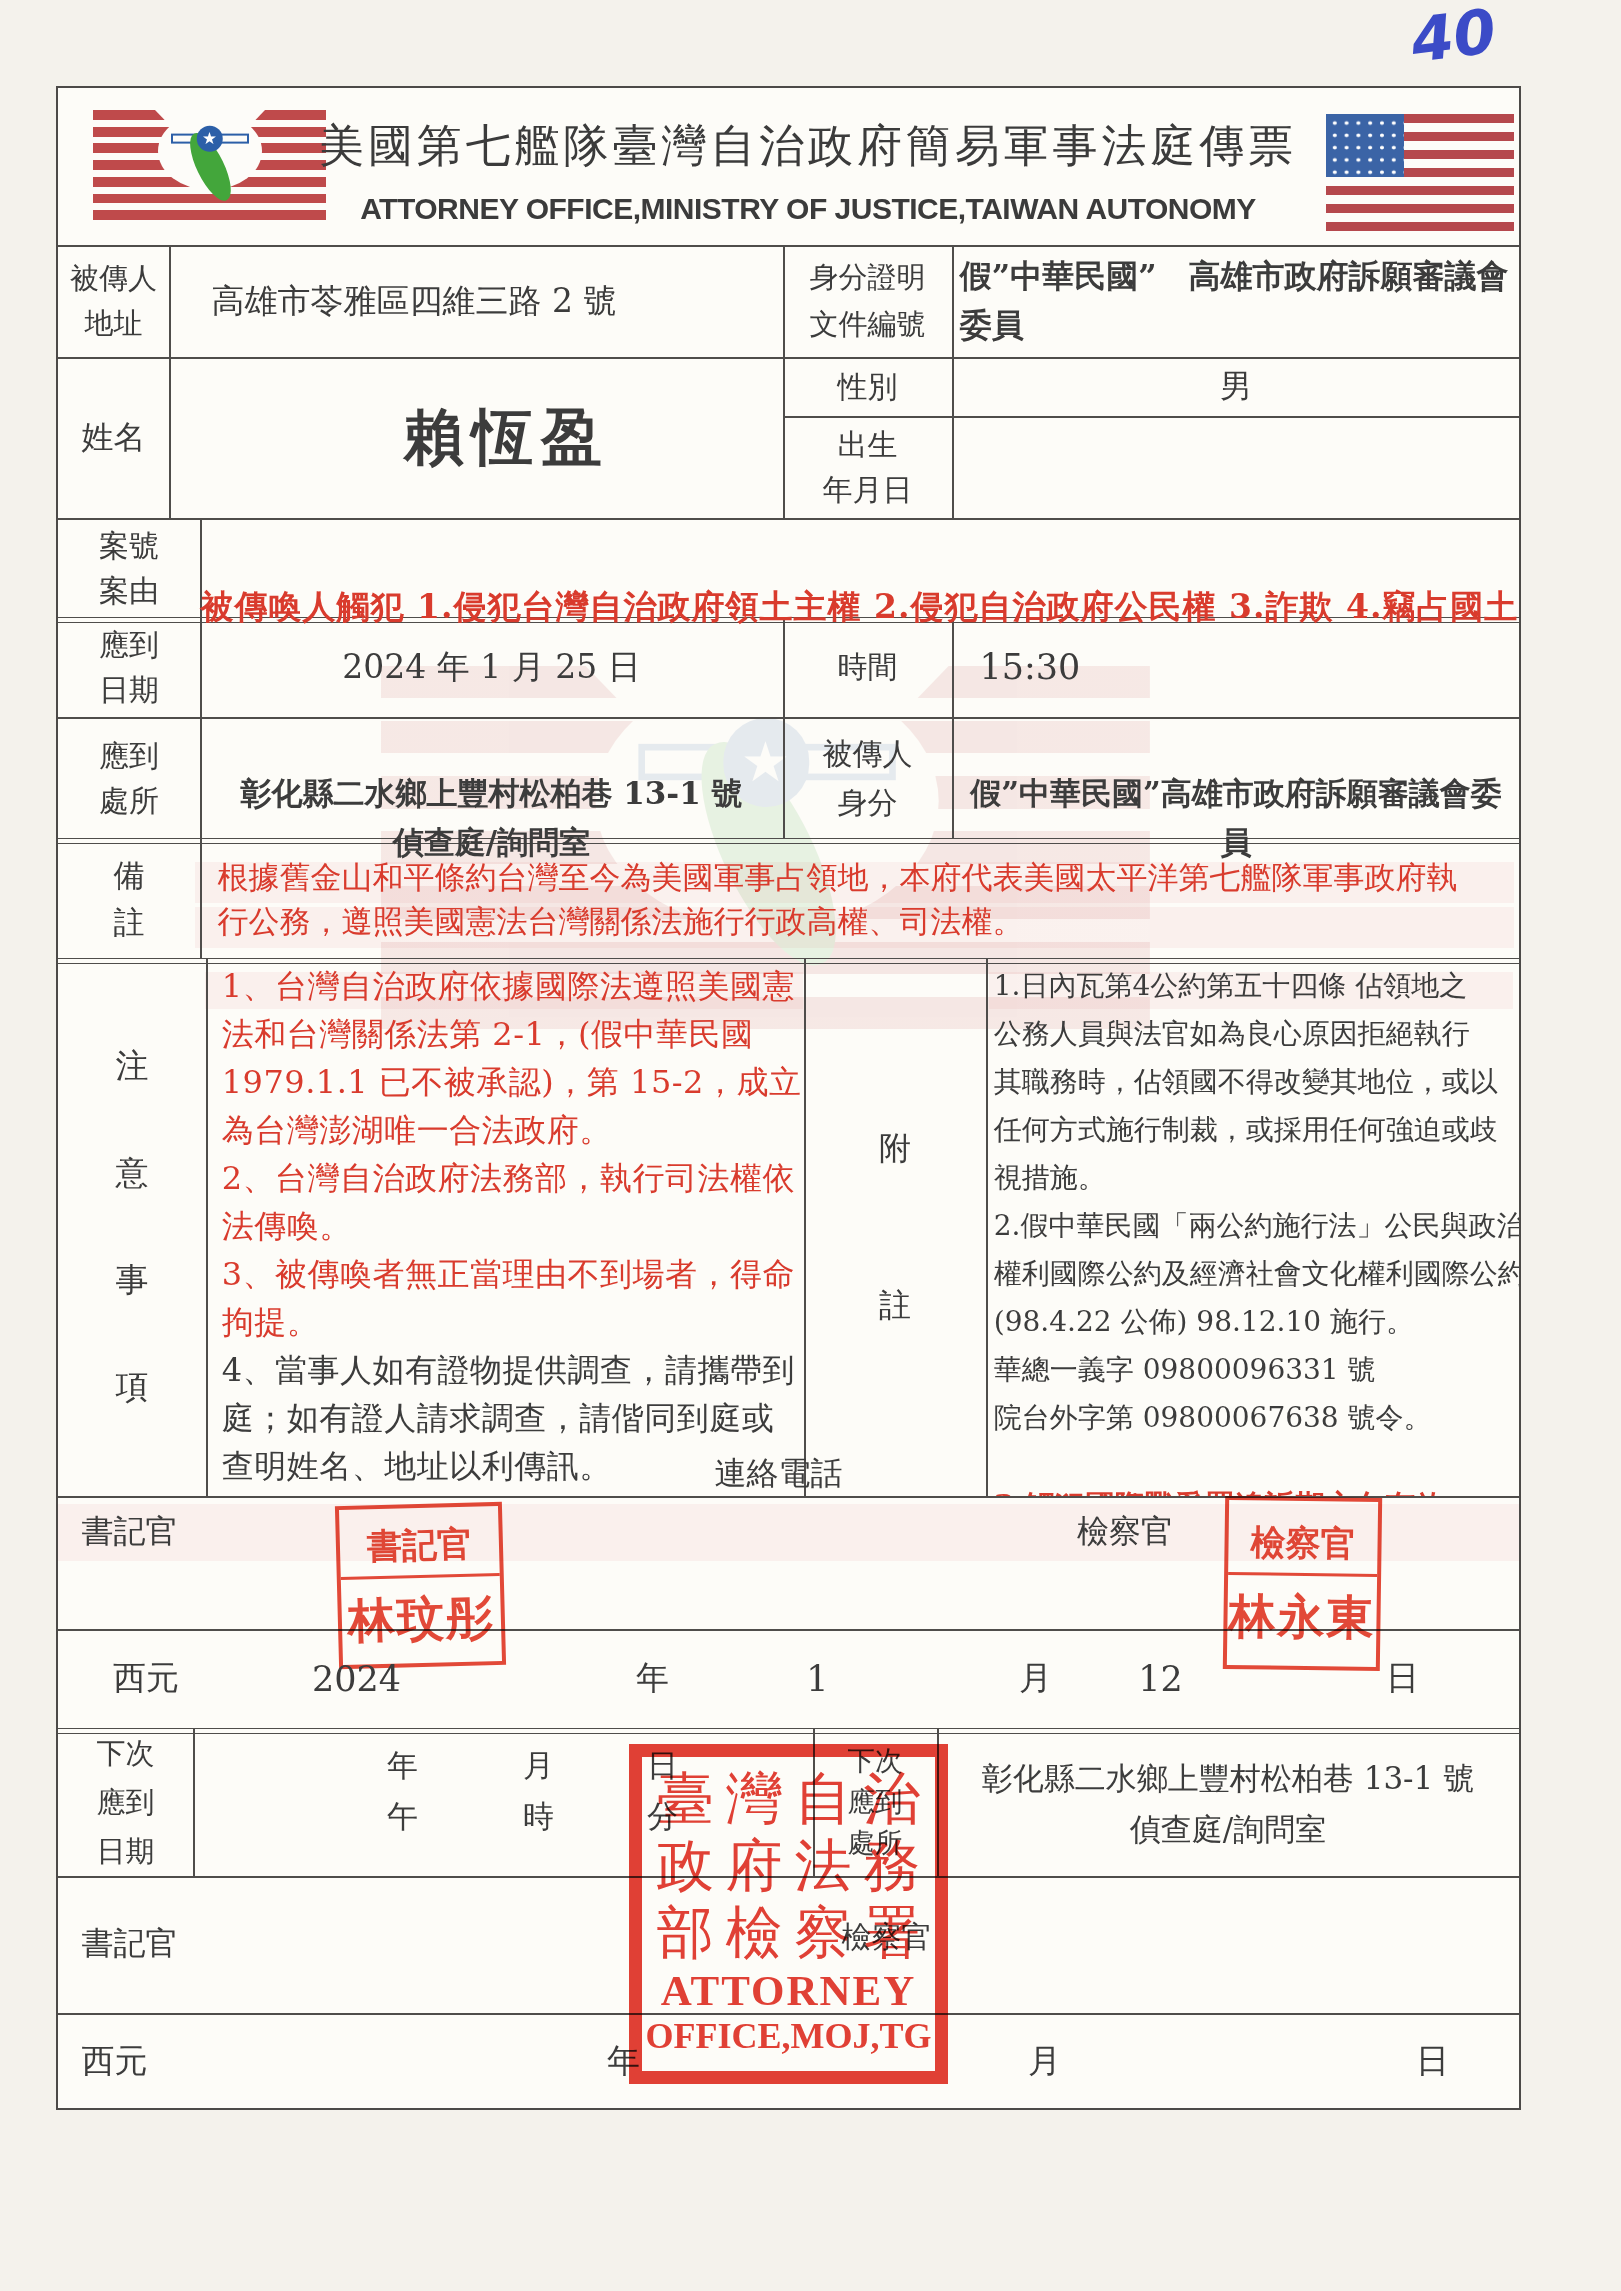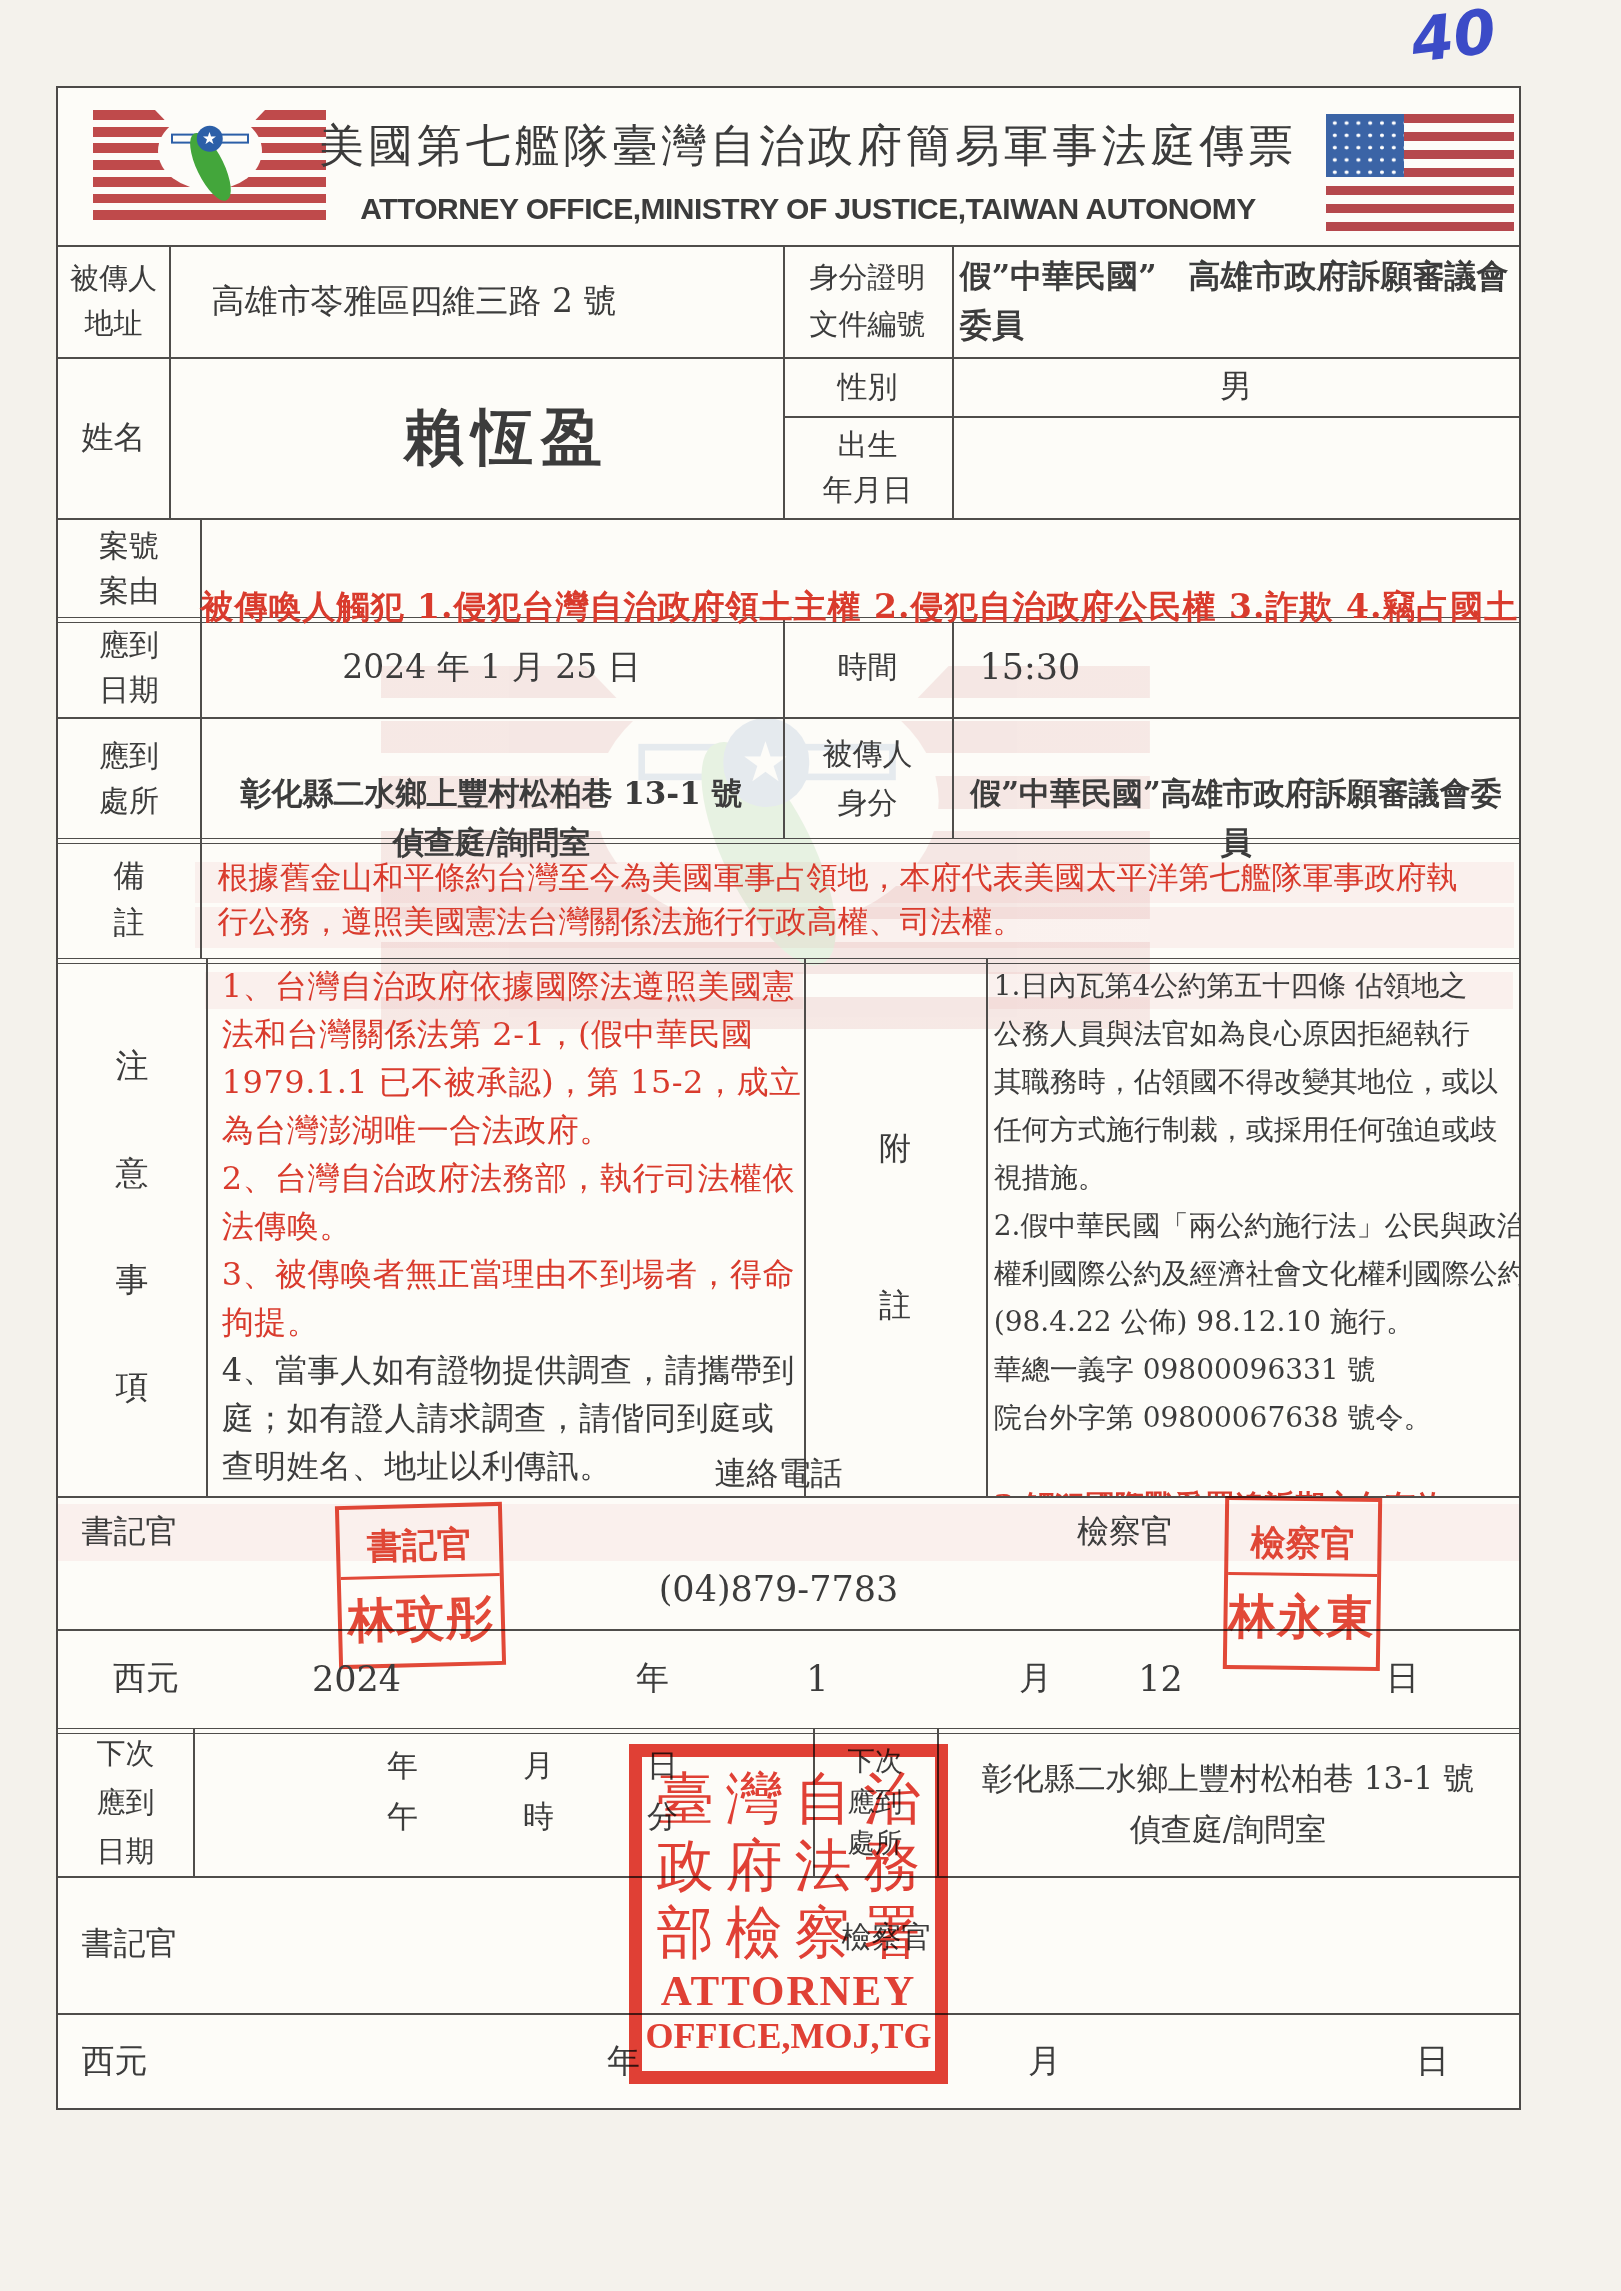--- a/index.html
+++ b/index.html
@@ -249,23 +249,20 @@
       <div class="aline">院台外字第 09800067638 號令。</div>
       <div class="aline red bold" style="font-size:30px;">3.觸犯國際戰爭罪追訴期永久有效</div>
     </div>
 
     <div class="cell lft" style="left:23.5px;top:1419px;width:176px;height:49px;font-size:32px;">
       <span>書記官</span>
       </div>
     <div class="cell" style="left:549px;top:1361px;width:343px;height:49px;font-size:32px;">
       <span>連絡電話</span>
       </div>
-    <div class="cell" style="left:549px;top:1475px;width:343px;height:51px;font-size:35px;">
-      <span>(04)879-7783</span>
-      </div>
     <div class="cell lft" style="left:1019px;top:1419px;width:176px;height:49px;font-size:32px;">
       <span>檢察官</span>
       </div>
 
     <div class="stamp" style="left:279px;top:1416px;width:159px;height:155px;transform:rotate(-1.5deg);">
       <div class="st-title">書記官</div>
       <div class="st-name">林玟彤</div>
     </div>
     <div class="stamp" style="left:1166px;top:1409px;width:149px;height:165px;transform:rotate(0.8deg);">
       <div class="st-title">檢察官</div>

